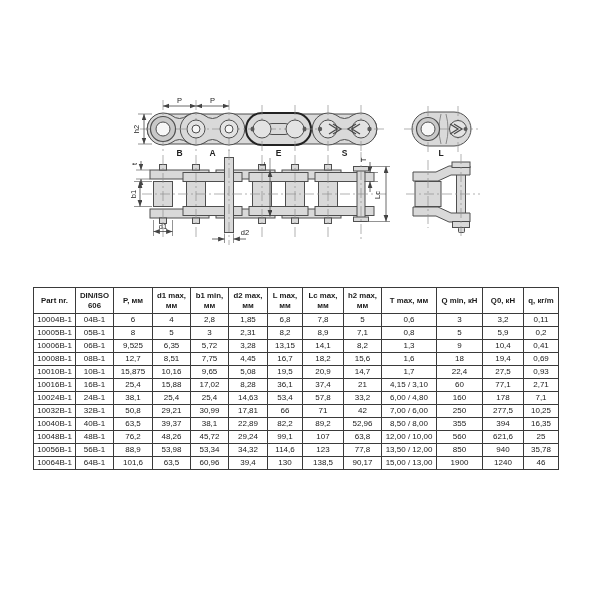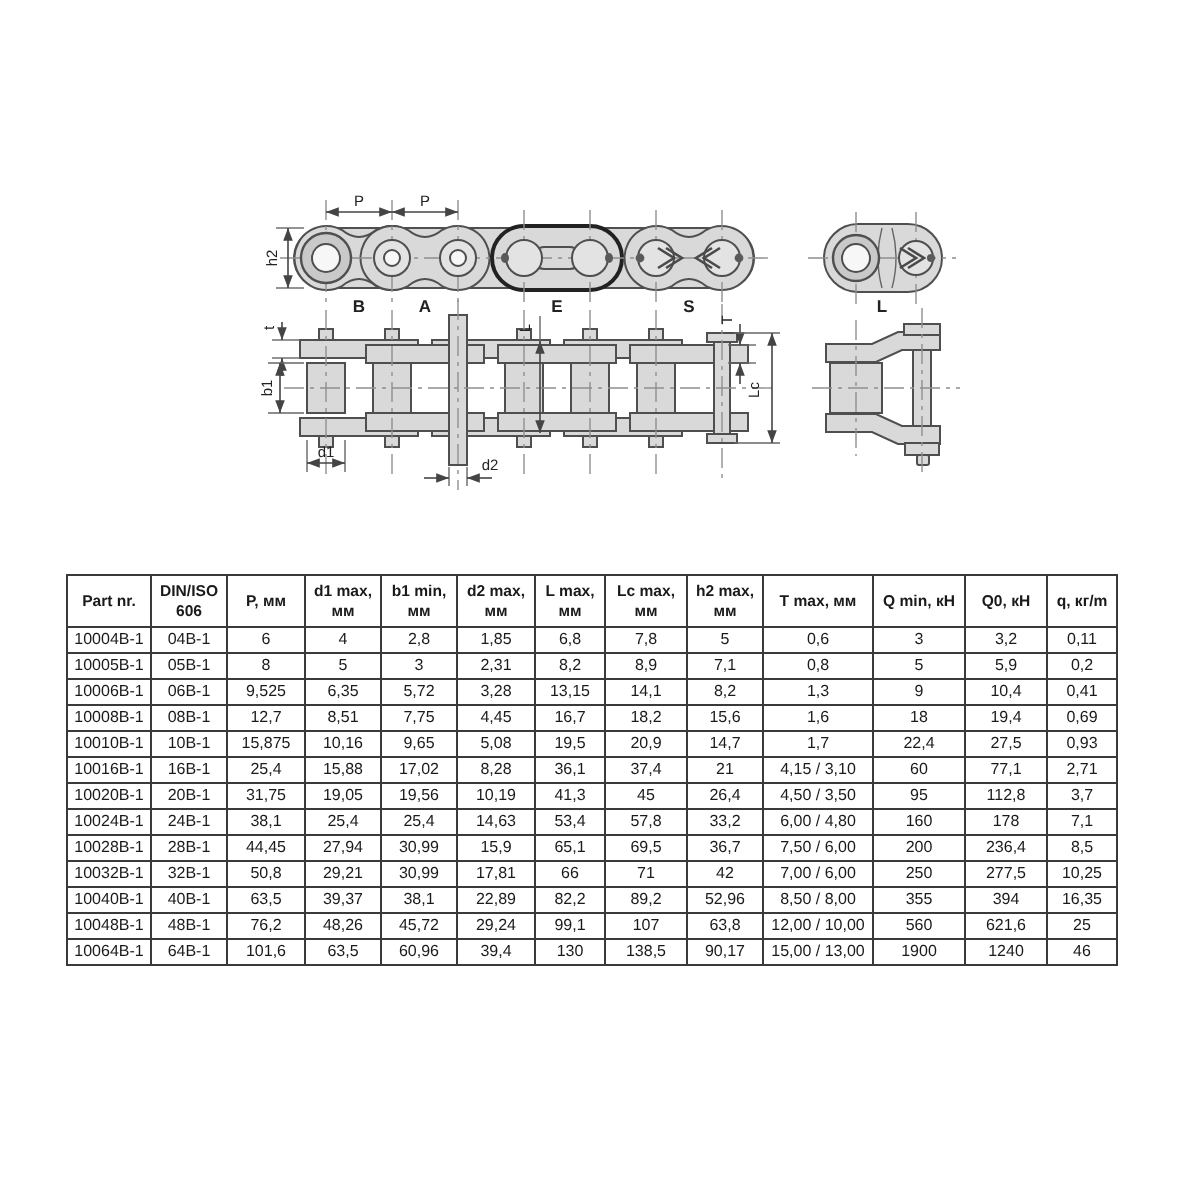--- a/index.html
+++ b/index.html
@@ -359,65 +359,35 @@
             <td>8,28</td>
             <td>36,1</td>
             <td>37,4</td>
             <td>21</td>
             <td>4,15 / 3,10</td>
             <td>60</td>
             <td>77,1</td>
             <td>2,71</td>
           </tr>
           <tr>
-            <td>10020B-1</td>
-            <td>20B-1</td>
-            <td>31,75</td>
-            <td>19,05</td>
-            <td>19,56</td>
-            <td>10,19</td>
-            <td>41,3</td>
-            <td>45</td>
-            <td>26,4</td>
-            <td>4,50 / 3,50</td>
-            <td>95</td>
-            <td>112,8</td>
-            <td>3,7</td>
-          </tr>
-          <tr>
             <td>10024B-1</td>
             <td>24B-1</td>
             <td>38,1</td>
             <td>25,4</td>
             <td>25,4</td>
             <td>14,63</td>
             <td>53,4</td>
             <td>57,8</td>
             <td>33,2</td>
             <td>6,00 / 4,80</td>
             <td>160</td>
             <td>178</td>
             <td>7,1</td>
           </tr>
           <tr>
-            <td>10028B-1</td>
-            <td>28B-1</td>
-            <td>44,45</td>
-            <td>27,94</td>
-            <td>30,99</td>
-            <td>15,9</td>
-            <td>65,1</td>
-            <td>69,5</td>
-            <td>36,7</td>
-            <td>7,50 / 6,00</td>
-            <td>200</td>
-            <td>236,4</td>
-            <td>8,5</td>
-          </tr>
-          <tr>
             <td>10032B-1</td>
             <td>32B-1</td>
             <td>50,8</td>
             <td>29,21</td>
             <td>30,99</td>
             <td>17,81</td>
             <td>66</td>
             <td>71</td>
             <td>42</td>
             <td>7,00 / 6,00</td>
@@ -449,20 +419,35 @@
             <td>29,24</td>
             <td>99,1</td>
             <td>107</td>
             <td>63,8</td>
             <td>12,00 / 10,00</td>
             <td>560</td>
             <td>621,6</td>
             <td>25</td>
           </tr>
           <tr>
+            <td>10056B-1</td>
+            <td>56B-1</td>
+            <td>88,9</td>
+            <td>53,98</td>
+            <td>53,34</td>
+            <td>34,32</td>
+            <td>114,6</td>
+            <td>123</td>
+            <td>77,8</td>
+            <td>13,50 / 12,00</td>
+            <td>850</td>
+            <td>940</td>
+            <td>35,78</td>
+          </tr>
+          <tr>
             <td>10064B-1</td>
             <td>64B-1</td>
             <td>101,6</td>
             <td>63,5</td>
             <td>60,96</td>
             <td>39,4</td>
             <td>130</td>
             <td>138,5</td>
             <td>90,17</td>
             <td>15,00 / 13,00</td>

